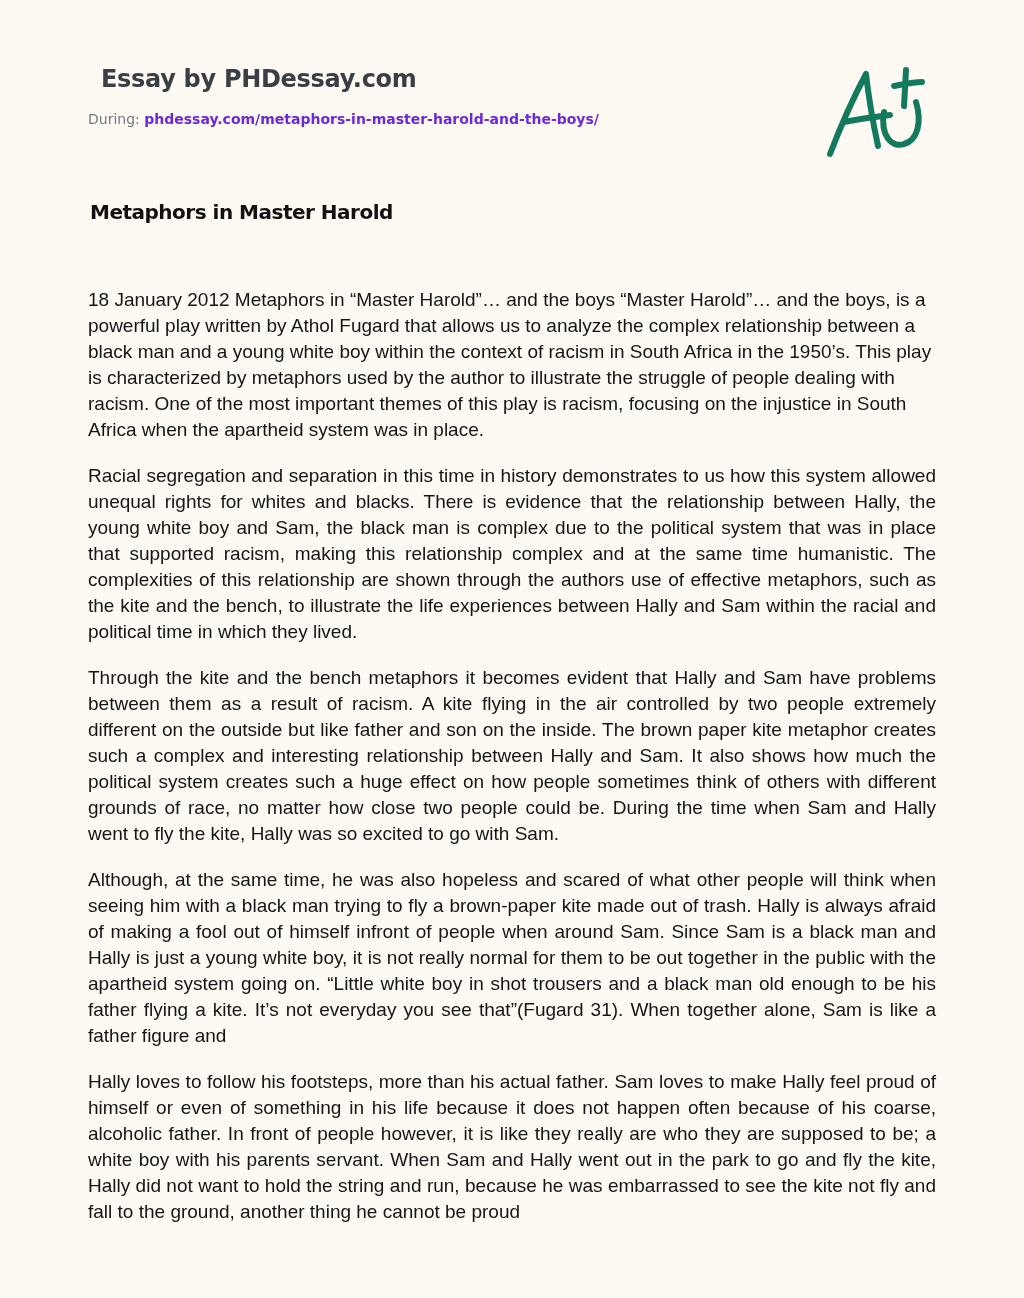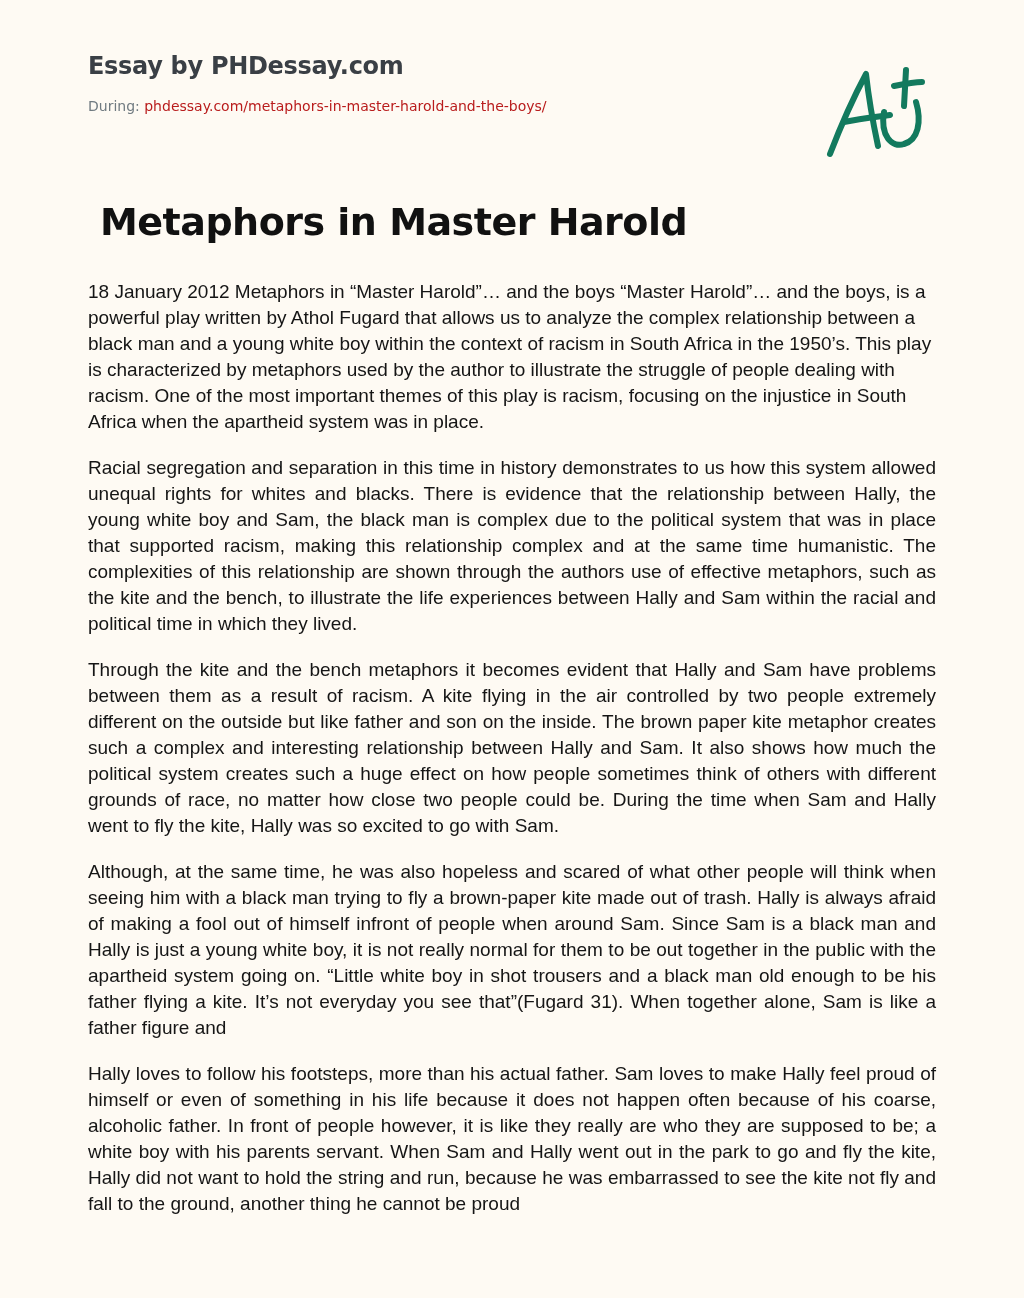--- a/index.html
+++ b/index.html
@@ -19,61 +19,62 @@
       position: absolute;
       left: 88px;
       top: 48px;
       width: 700px;
     }
     .brand {
       font-family: "DejaVu Sans", sans-serif;
       font-weight: bold;
       font-size: 24px;
       color: #3a3f45;
-      margin: 0;
+      margin: 13px;
       line-height: 36px;
       letter-spacing: -0.3px;
     }
     .source {
       margin-top: 13px;
       font-size: 14px;
       color: #707a80;
       line-height: 18px;
     }
     .source a {
-      color: #b91c1c;
+      color: #6d28d9;
       text-decoration: none;
+      font-weight: bold;
     }
     .logo {
       position: absolute;
       left: 818px;
       top: 62px;
       width: 116px;
       height: 100px;
     }
     .title {
       position: absolute;
       left: 88px;
       top: 188px;
-      margin: 12px;
+      margin: 2px;
       font-family: "DejaVu Sans", sans-serif;
       font-weight: bold;
-      font-size: 38px;
+      font-size: 20px;
       color: #111111;
       line-height: 44px;
       letter-spacing: -0.5px;
     }
     .content {
       position: absolute;
       left: 88px;
       top: 271px;
       width: 848px;
     }
     .content p {
-      margin: 8px 0 20px 0;
+      margin: 16px 0 20px 0;
       font-family: "Liberation Sans", sans-serif;
       font-size: 19px;
       line-height: 26px;
       color: #151515;
       text-align: justify;
     }
     .content p.first {
       text-align: left;
     }
   </style>

